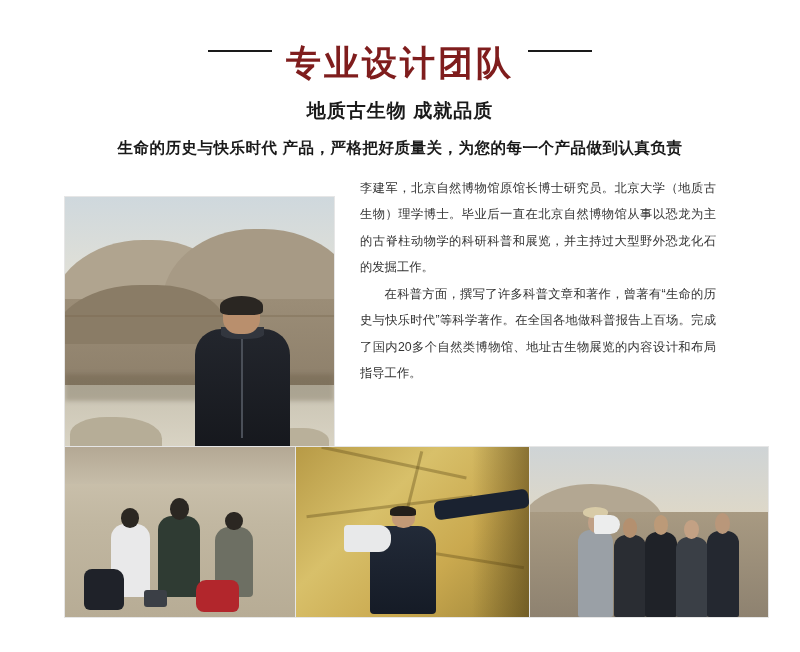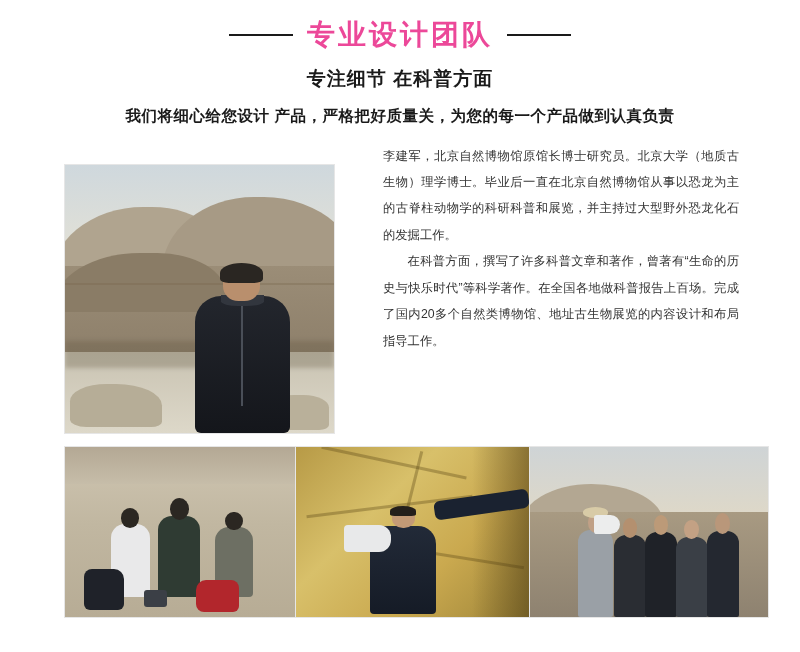--- a/index.html
+++ b/index.html
@@ -31,26 +31,27 @@
     justify-content: center;
     gap: 14px;
   }
   .title-rule {
     display: block;
     width: 64px;
     height: 2px;
     background: #1a1a1a;
   }
   .main-title {
-    font-size: 28px;
+    font-size: 35px;
     font-weight: bold;
     letter-spacing: 3px;
-    color: #ec4899;
+    color: #7f1d1d;
     line-height: 1.2;
     white-space: nowrap;
+    margin-top: 24px;
   }
   .sub-title {
     margin-top: 14px;
     font-size: 19px;
     font-weight: bold;
     letter-spacing: 1px;
     color: #1a1a1a;
   }
   .tag-line {
     margin-top: 14px;
@@ -73,21 +74,21 @@
     top: 21px;
     width: 269px;
     height: 268px;
     overflow: hidden;
     border: 1px solid #e6e6e6;
     background: #cbb49a;
   }
 
   .bio {
     position: absolute;
-    left: 383px;
+    left: 360px;
     top: 0;
     width: 356px;
     font-size: 12.3px;
     line-height: 2.15;
     color: #333333;
     text-align: justify;
   }
   .bio p {
     margin: 0;
   }
@@ -317,22 +318,22 @@
 <body>
 
 <div class="page">
 
   <div class="header">
     <div class="title-row">
       <span class="title-rule"></span>
       <span class="main-title">专业设计团队</span>
       <span class="title-rule"></span>
     </div>
-    <div class="sub-title">专注细节 在科普方面</div>
-    <div class="tag-line">我们将细心给您设计 产品，严格把好质量关，为您的每一个产品做到认真负责</div>
+    <div class="sub-title">地质古生物 成就品质</div>
+    <div class="tag-line">生命的历史与快乐时代 产品，严格把好质量关，为您的每一个产品做到认真负责</div>
   </div>
 
   <div class="content">
 
     <div class="portrait">
       <div class="ph">
         <div class="pr-sky"></div>
         <div class="pr-hill-far"></div>
         <div class="pr-hill-far2"></div>
         <div class="pr-mid"></div>

